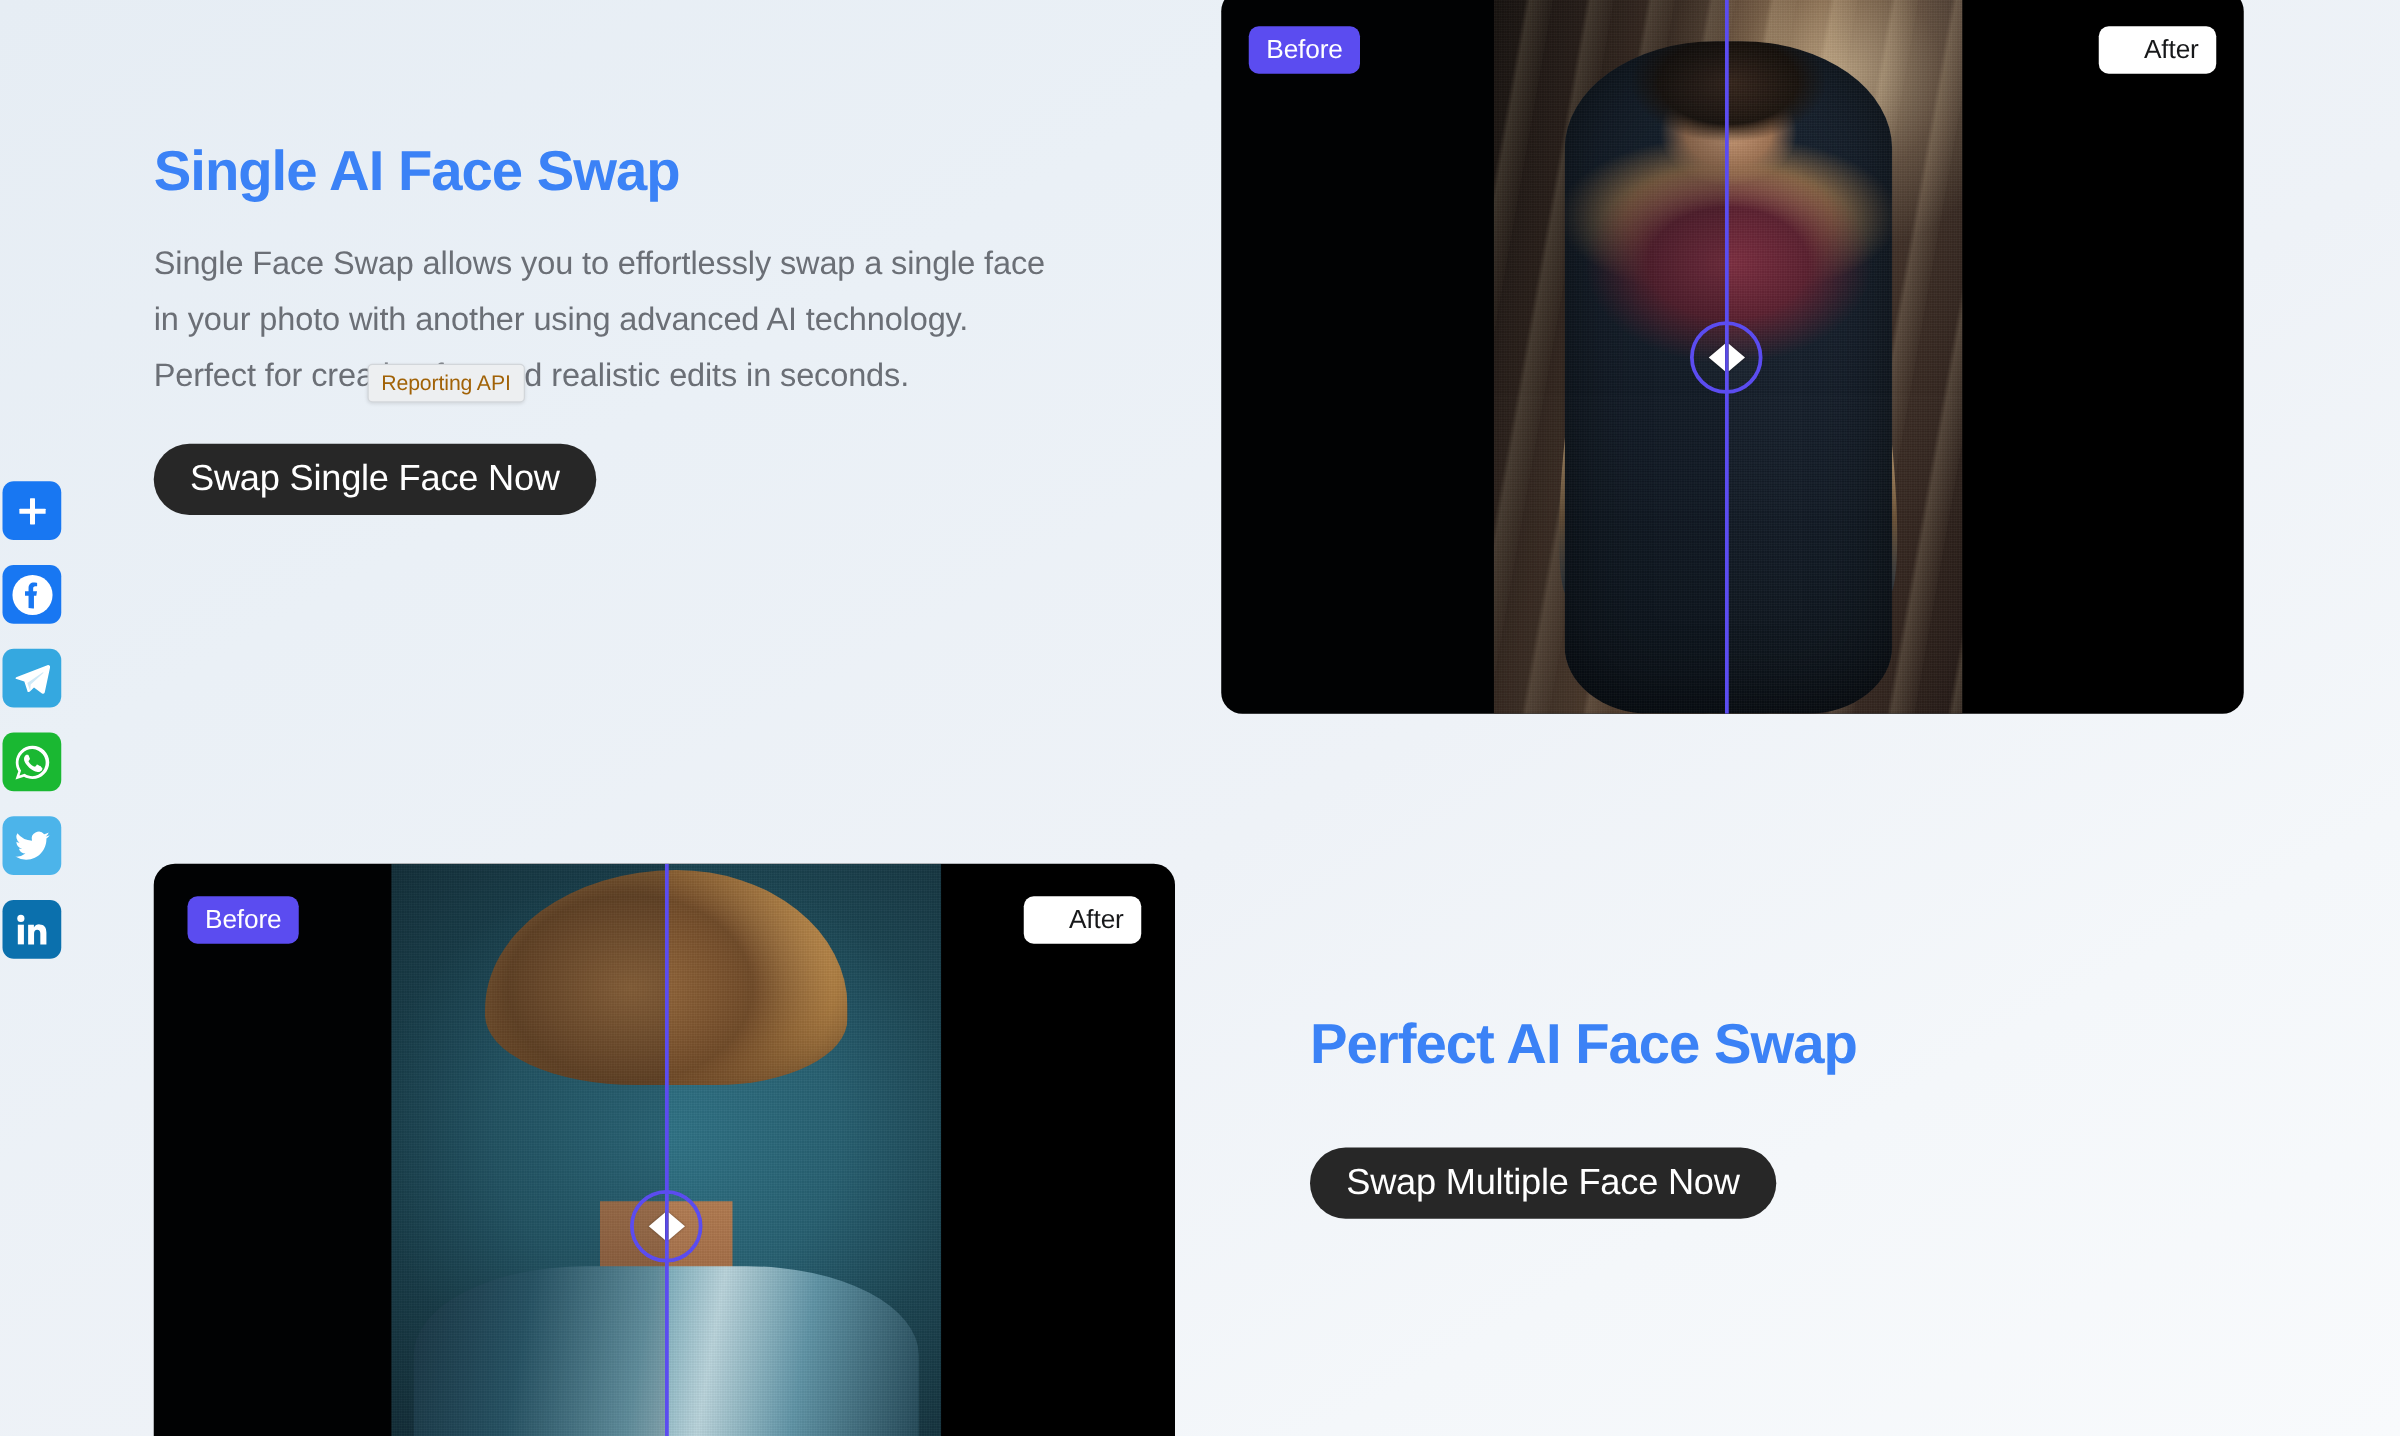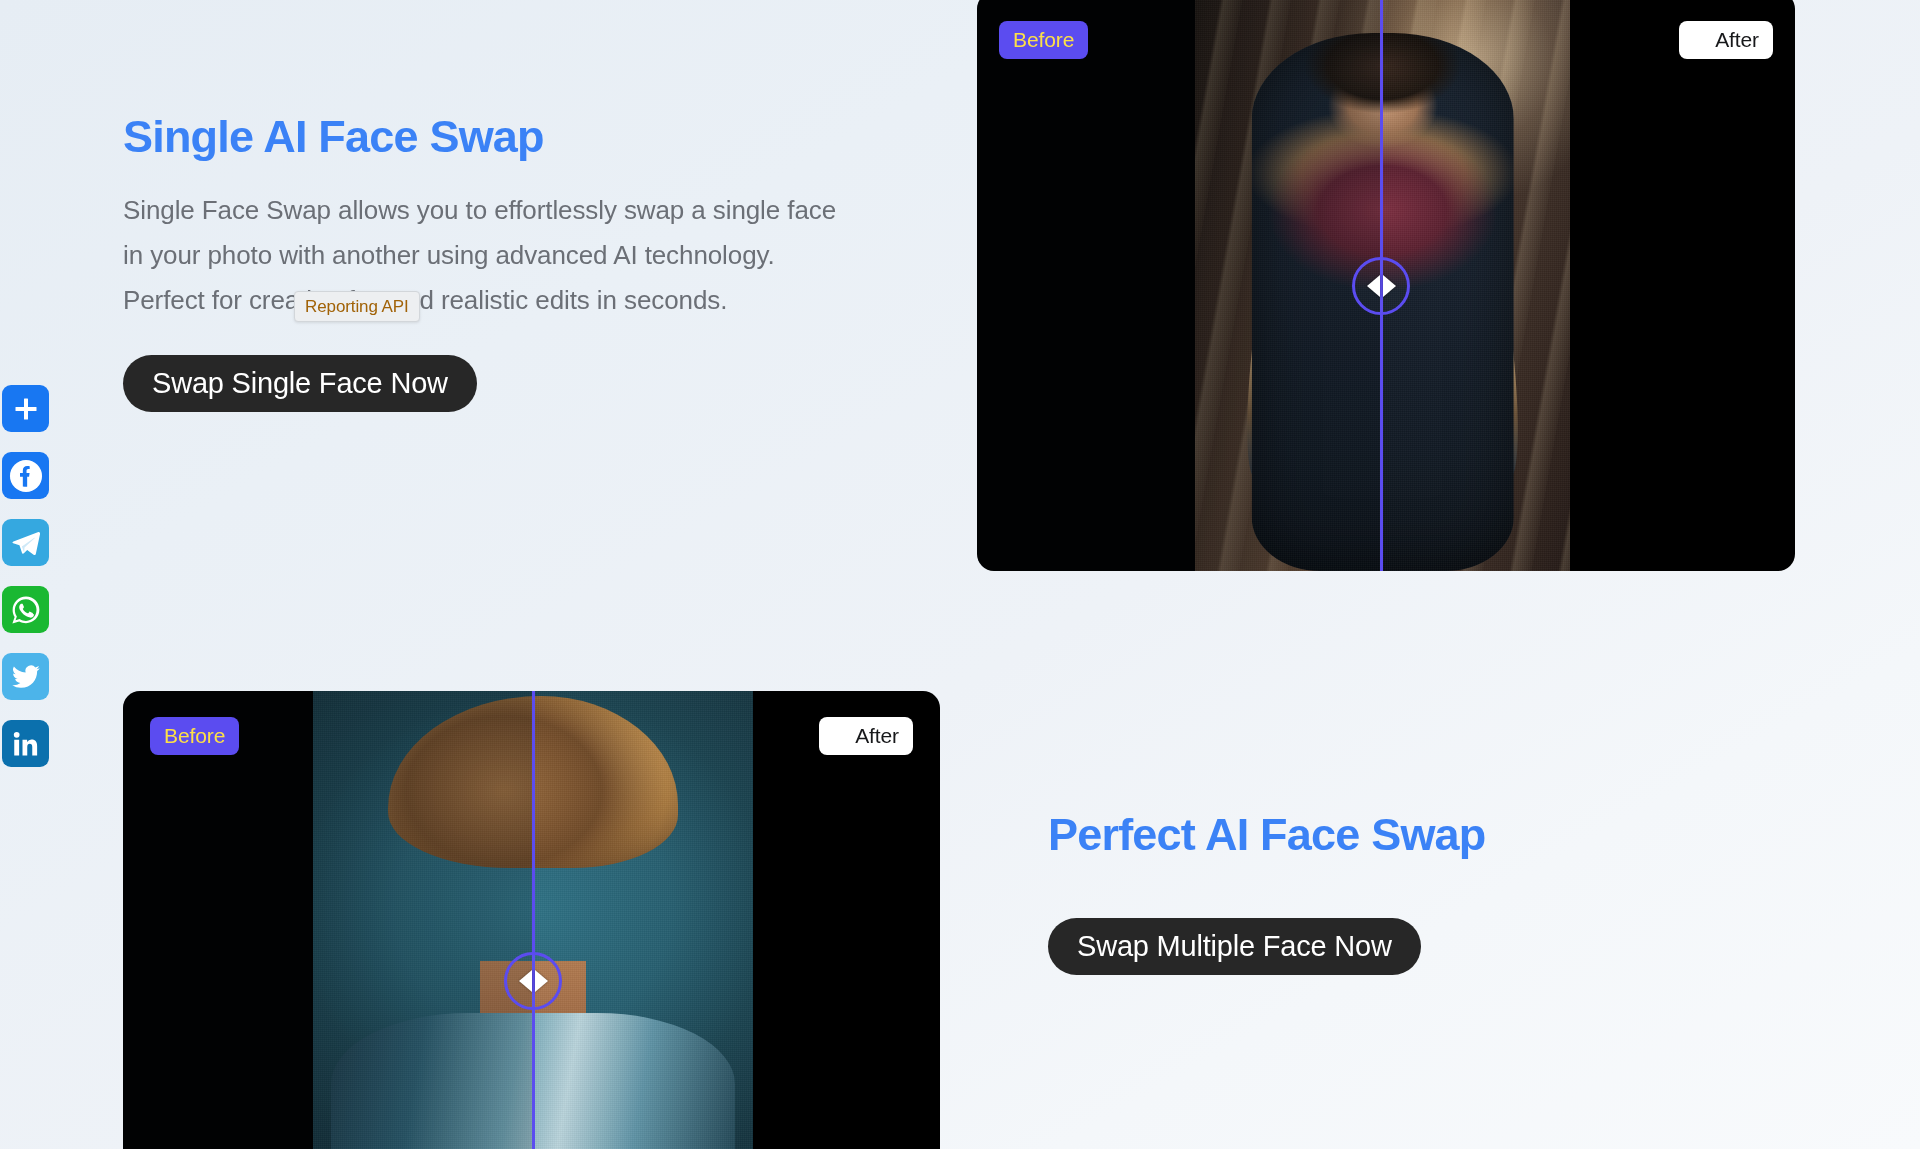--- a/index.html
+++ b/index.html
@@ -255,21 +255,21 @@
     padding: 0 14px;
     font-size: 21px;
     font-weight: 500;
     border-radius: 8px;
     letter-spacing: -0.1px;
     cursor: default;
     z-index: 6;
   }
   .badge-before {
     background: #5b4cf0;
-    color: #fde047;
+    color: #ffffff;
   }
   .badge-after {
     background: #ffffff;
     color: #17181a;
     padding-left: 36px;
   }
   .card-1 .badge-before { left: 22px; top: 29px; }
   .card-1 .badge-after  { right: 22px; top: 29px; }
   .card-2 .badge-before { left: 27px; top: 26px; }
   .card-2 .badge-after  { right: 27px; top: 26px; }

